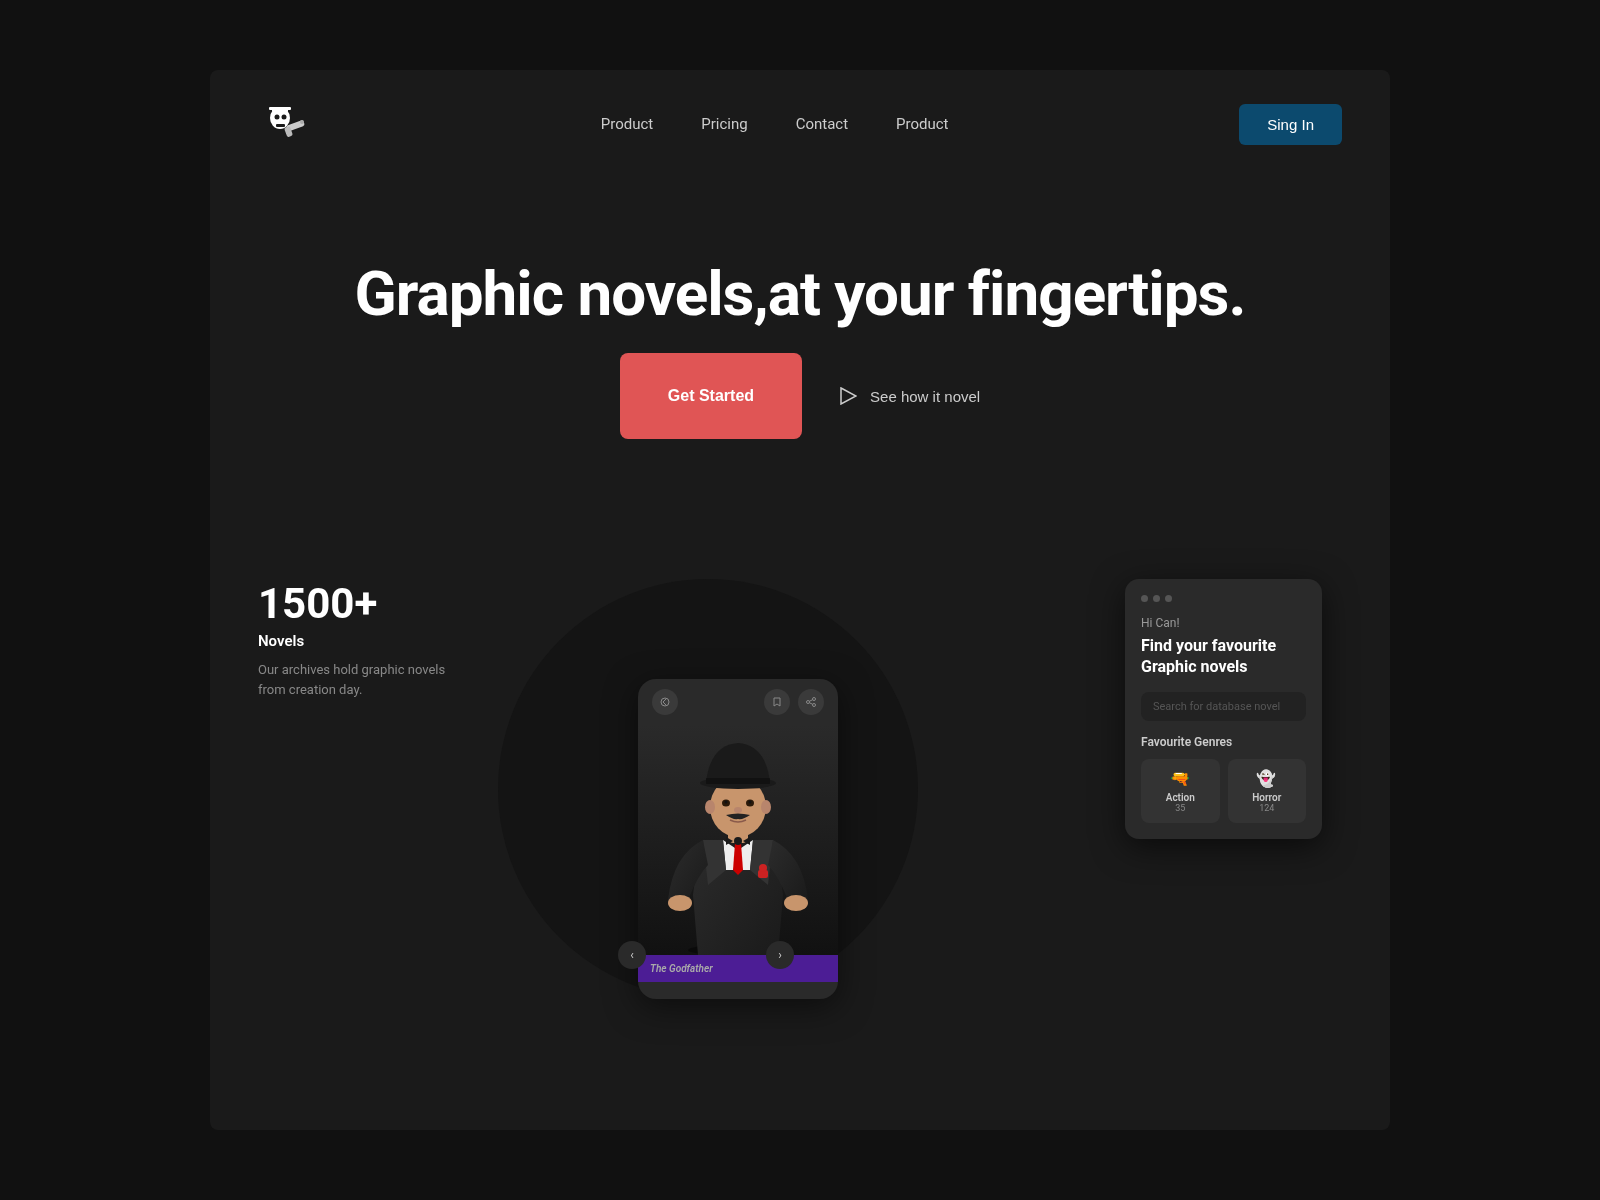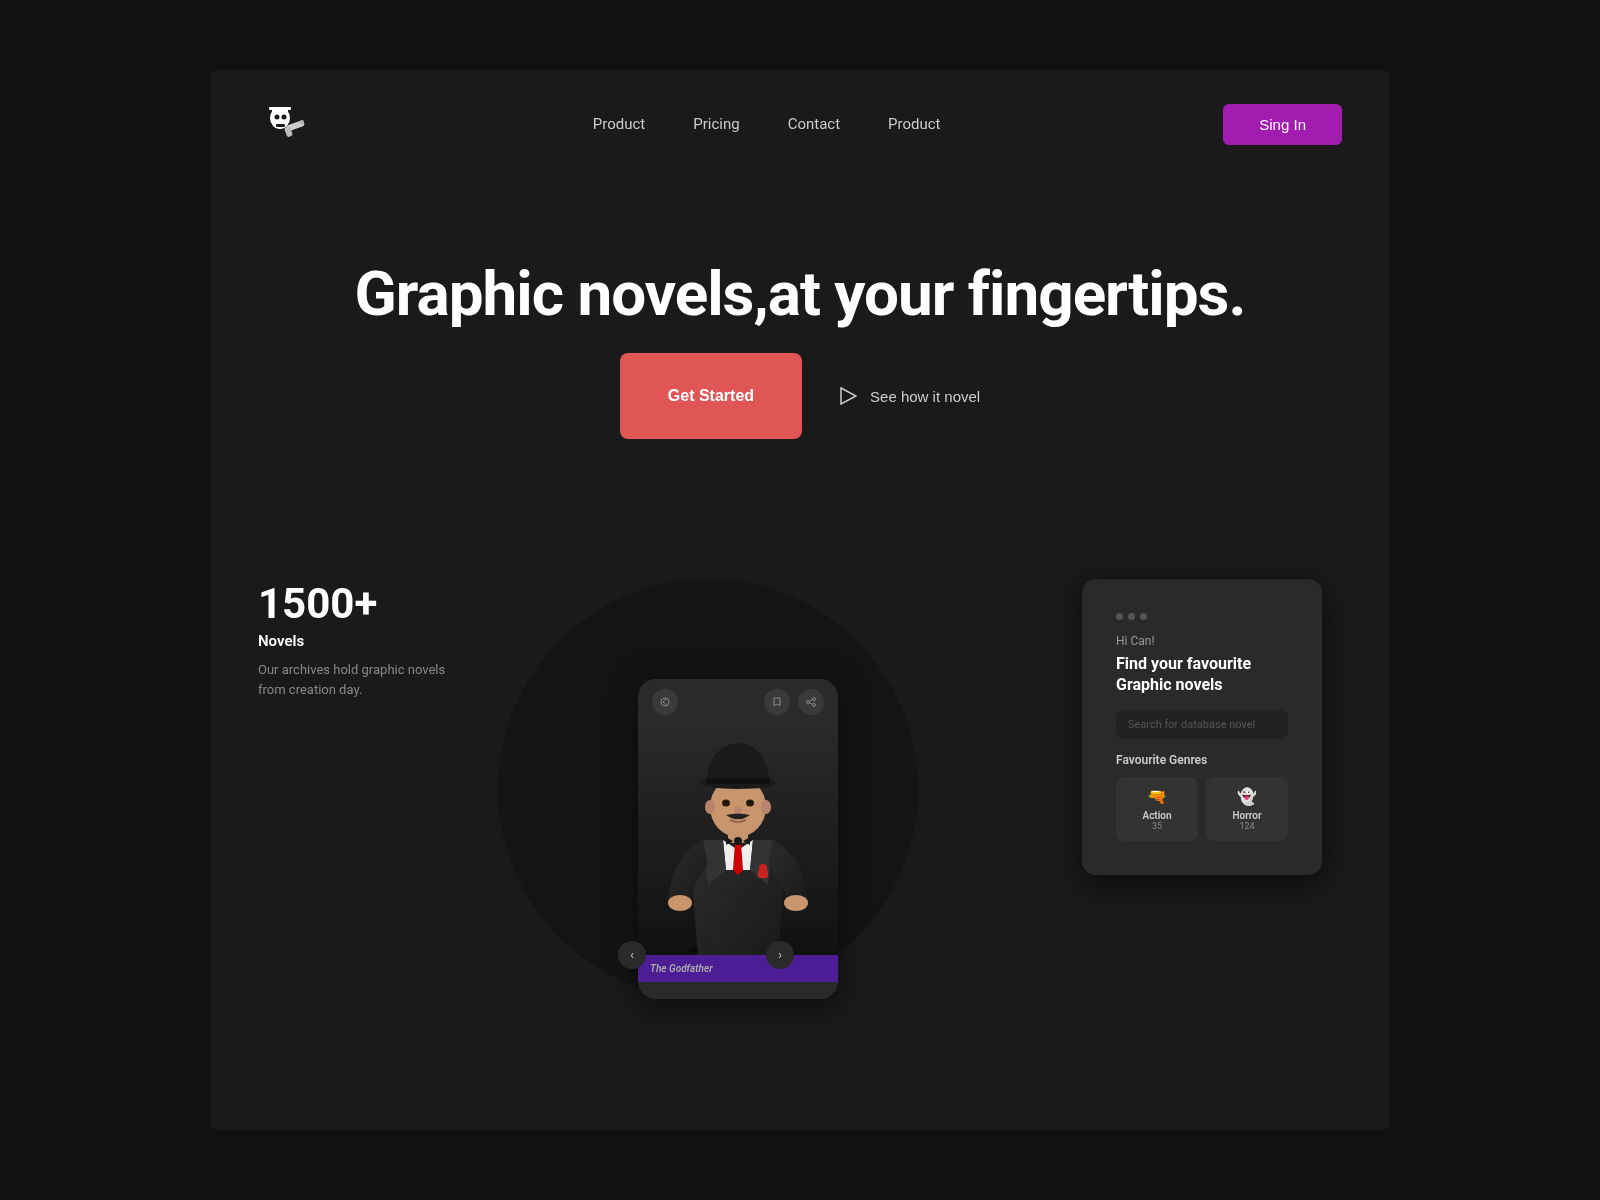--- a/index.html
+++ b/index.html
@@ -51,24 +51,24 @@
     }
 
     .nav-link {
       color: #cccccc;
       text-decoration: none;
       font-size: 15px;
       cursor: pointer;
     }
 
     .signin-btn {
-      background: #a21caf;
+      background: #0c4a6e;
       color: #ffffff;
       border: none;
-      padding: 12px 36px;
+      padding: 12px 28px;
       border-radius: 6px;
       font-size: 15px;
       font-weight: 500;
       cursor: pointer;
     }
 
     
     .hero {
       text-align: center;
       padding: 80px 48px 60px;
@@ -240,24 +240,24 @@
     .phone-bottom-text {
       font-size: 10px;
       color: #aaa;
       font-style: italic;
       font-weight: 600;
     }
 
     
     .app-card {
       position: absolute;
-      width: 240px;
+      width: 197px;
       background: #2a2a2a;
       border-radius: 14px;
-      padding: 34px;
+      padding: 16px;
       top: 20px;
       right: 20px;
       z-index: 3;
       box-shadow: 0 8px 32px rgba(0,0,0,0.6);
     }
 
     .app-card-dots {
       display: flex;
       gap: 5px;
       margin-bottom: 14px;

